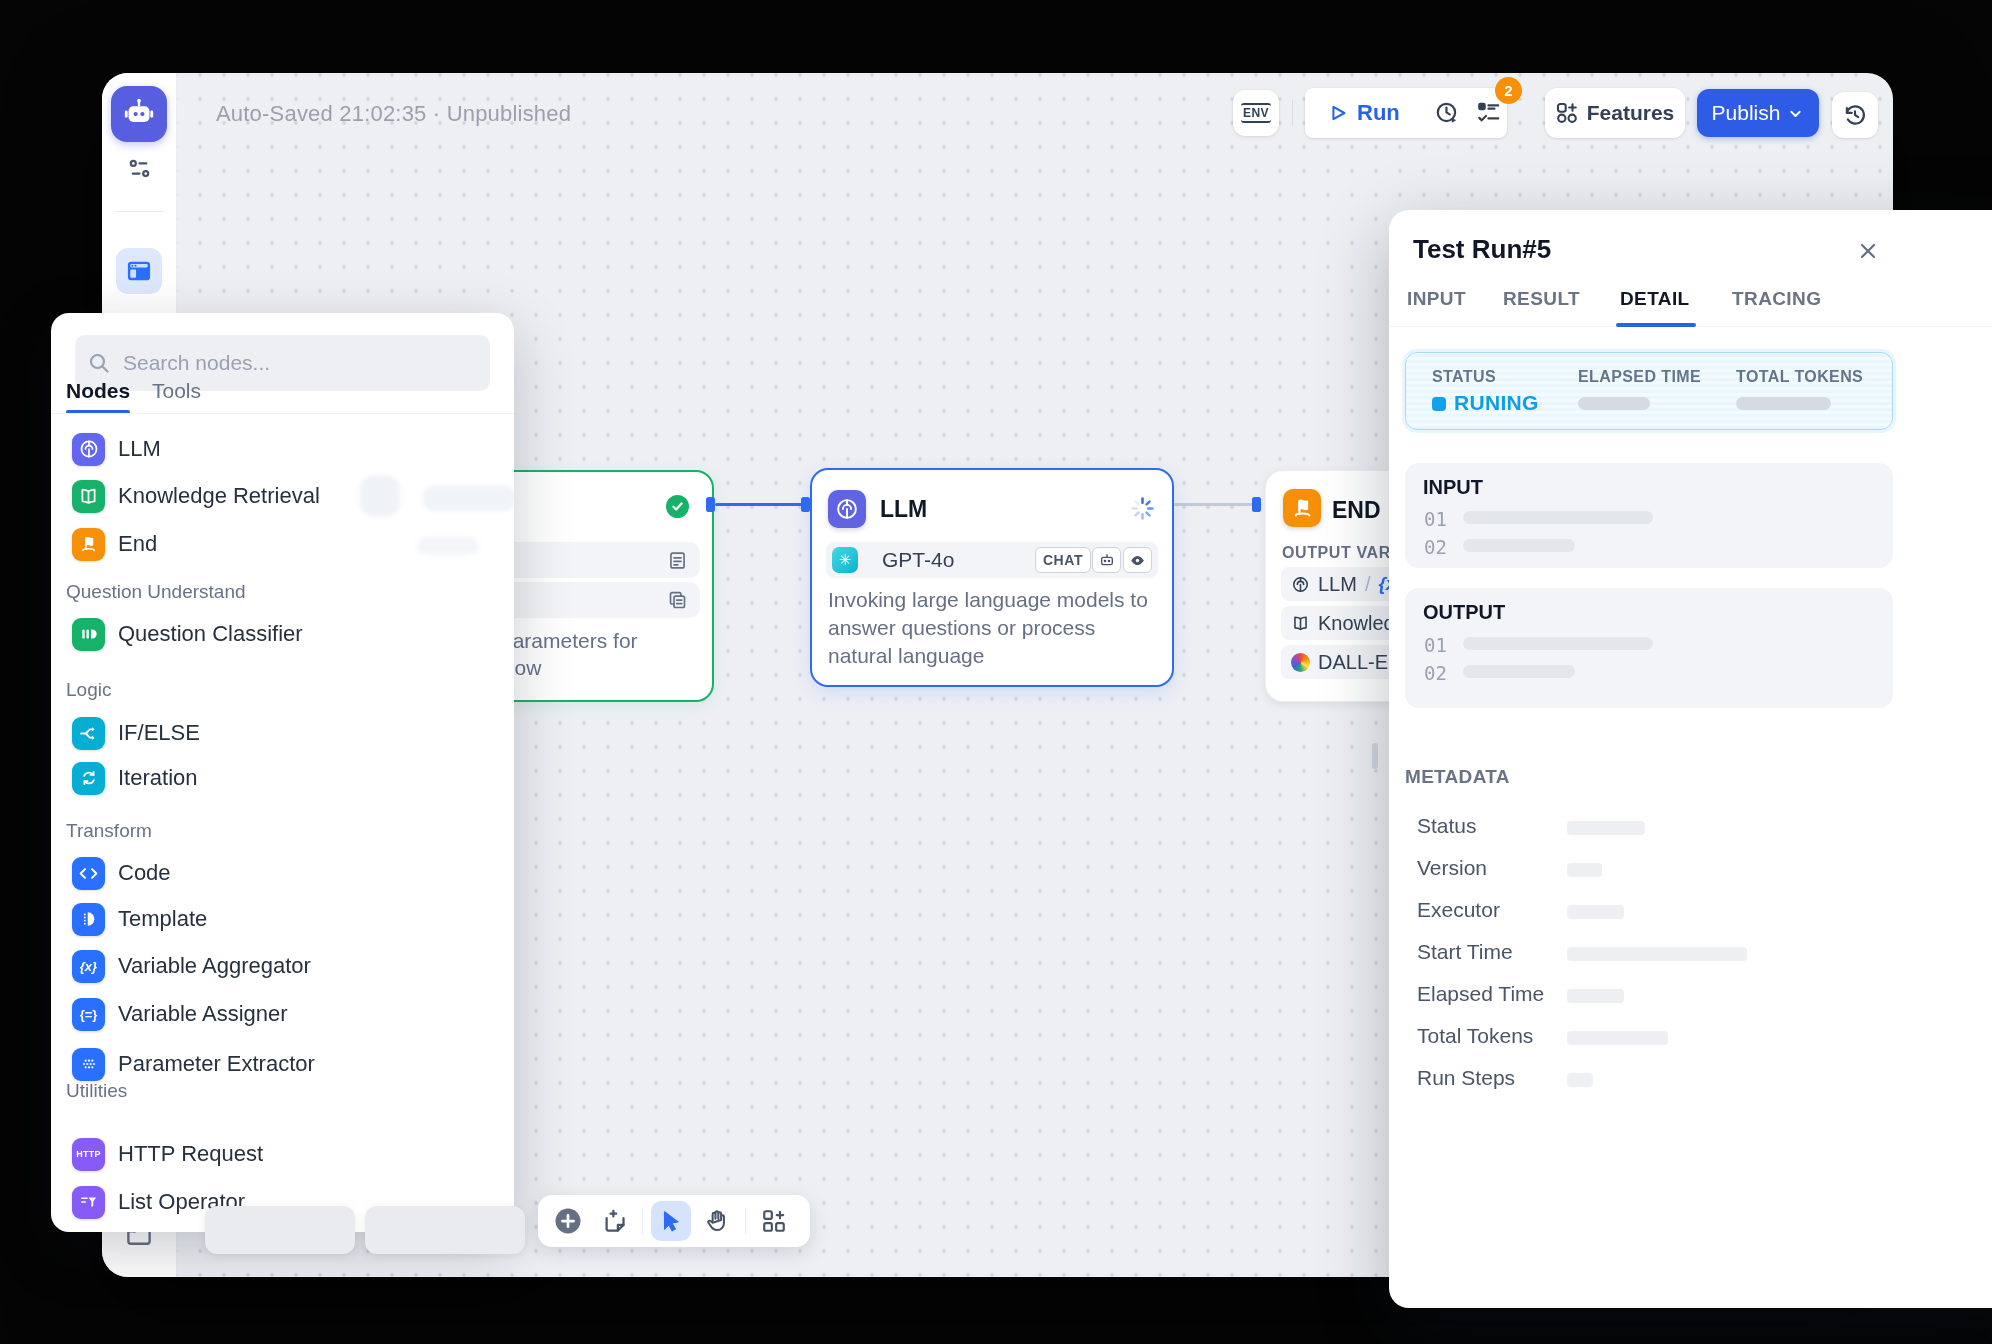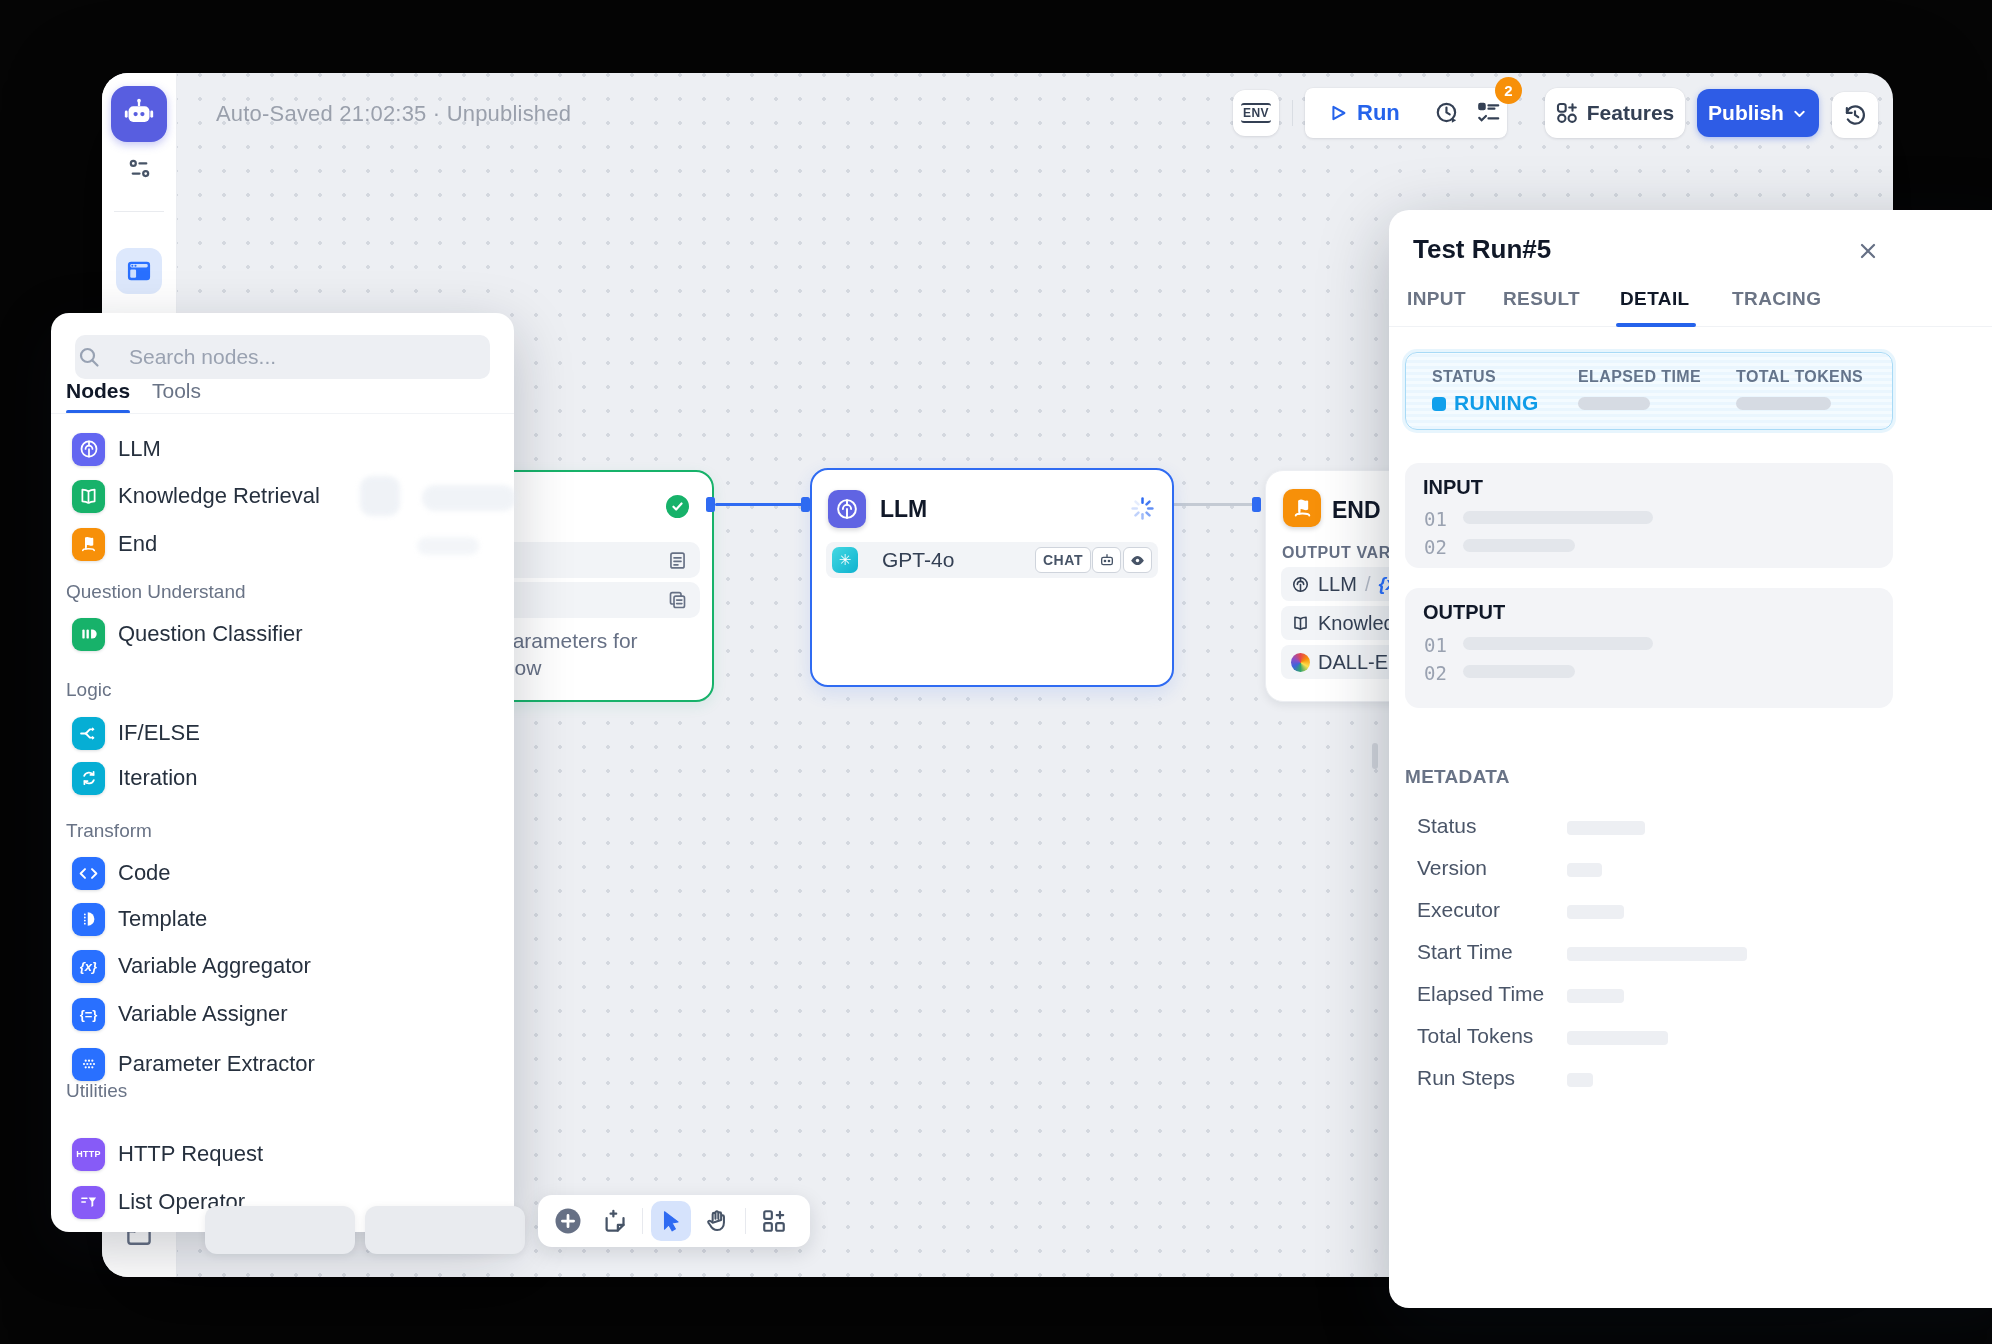--- a/index.html
+++ b/index.html
@@ -36,21 +36,21 @@
   .run-pill{left:1203px;top:15px;width:202px;height:50px;background:#fff;border-radius:8px;display:flex;align-items:center;
             box-shadow:0 1px 3px rgba(16,24,40,.10),0 0 0 .5px rgba(16,24,40,.03)}
   .run-lbl{font-size:22px;font-weight:600;color:#2563eb;margin-left:8px}
   .pill-sep{width:1px;height:26px;background:#e7e9ee;margin:0 12px 0 16px}
   .badge{left:1393px;top:4px;width:27px;height:27px;border-radius:50%;background:#f79009;color:#fff;
          font-size:15px;font-weight:700;display:flex;align-items:center;justify-content:center;z-index:6}
   .features-btn{left:1443px;top:15px;width:140px;height:50px;gap:9px}
   .features-lbl{font-size:21px;font-weight:600;color:#344054}
   .publish-btn{left:1595px;top:16px;width:122px;height:48px;border-radius:12px;background:#2e5ce6;display:flex;
                align-items:center;justify-content:center;gap:7px;box-shadow:0 2px 6px rgba(46,92,230,.35)}
-  .publish-lbl{font-size:21px;font-weight:700;color:#fff}
+  .publish-lbl{font-size:21px;font-weight:400;color:#fff}
   .history-btn{left:1730px;top:19px;width:46px;height:46px}
 
   
   .node{position:absolute;background:#fff;border-radius:18px}
   .start-node{left:248px;top:397px;width:360px;height:228px;border:2px solid #17b26a;box-shadow:0 4px 14px rgba(23,178,106,.10)}
   .check-badge{position:absolute;left:312px;top:21px;width:23px;height:23px;border-radius:50%;background:#17b26a;
                border:2px solid #fff;display:flex;align-items:center;justify-content:center}
   .s-row{position:absolute;left:18px;width:330px;height:36px;border-radius:10px;background:#f2f4f7;
          display:flex;align-items:center;justify-content:flex-end;padding-right:12px;box-sizing:border-box}
   .s-text{position:absolute;font-size:21px;color:#667085}
@@ -86,22 +86,22 @@
   .toolbar{position:absolute;left:538px;top:1195px;width:272px;height:52px;background:#fff;border-radius:14px;z-index:25;
            display:flex;align-items:center;padding:0 10px;box-sizing:border-box;gap:6px;
            box-shadow:0 6px 20px rgba(16,24,40,.13)}
   .t-ic{width:40px;height:40px;display:flex;align-items:center;justify-content:center;border-radius:10px}
   .t-active{background:#d6e3fc}
   .t-sep{width:1px;height:26px;background:#e7e9ee;margin:0 2px}
 
   
   .node-panel{position:absolute;left:51px;top:313px;width:463px;height:919px;background:#fff;border-radius:18px;z-index:20;
               box-shadow:0 18px 60px rgba(16,24,40,.22)}
-  .search-box{position:absolute;left:24px;top:22px;width:415px;height:44px;background:#edeff3;border-radius:10px;
-              display:flex;align-items:center;padding:0 2px;box-sizing:border-box;gap:26px}
+  .search-box{position:absolute;left:24px;top:22px;width:415px;height:56px;background:#edeff3;border-radius:10px;
+              display:flex;align-items:center;padding:0 12px;box-sizing:border-box;gap:10px}
   .search-box input{flex:1;border:0;background:transparent;outline:none;font-size:21px;color:#475467;
                     font-family:"Liberation Sans","DejaVu Sans",sans-serif}
   .search-box input::placeholder{color:#9aa2b1}
   .p-tab{position:absolute;top:66px;font-size:21px}
   .tab-underline{position:absolute;left:15px;top:97px;width:64px;height:4px;border-radius:2px;background:#2563eb}
   .tabs-line{position:absolute;left:0;top:100px;width:100%;height:1px;background:#f1f3f6}
   .p-item{position:absolute;left:21px;height:34px;display:flex;align-items:center;gap:13px}
   .p-tile{width:33px;height:33px;border-radius:9px;display:flex;align-items:center;justify-content:center;
           box-shadow:0 1px 3px rgba(16,24,40,.15)}
   .p-label{font-size:22px;font-weight:500;color:#26303e}
@@ -302,20 +302,21 @@
               <circle cx="15" cy="13.5" r="1" fill="#475467"></circle>
           </svg>
         </div>
         <div class="mini-badge" style="left:297px">
           <svg width="17" height="17" viewBox="0 0 24 24">
             <path d="M12 5.5c5 0 9 6.5 9 6.5s-4 6.5-9 6.5-9-6.5-9-6.5 4-6.5 9-6.5z" fill="#475467"></path>
             <circle cx="12" cy="12" r="2.4" fill="#fff"></circle>
           </svg>
         </div>
       </div>
+      <div class="llm-desc">Invoking large language models to answer questions or process natural language</div>
     </div>
 
     <div class="node end-node">
       <div class="n-icon" style="left:17px;top:18px;background:#f79009">
         <svg width="25" height="25" viewBox="0 0 24 24" fill="none" stroke="#fff" stroke-width="1.9" stroke-linecap="round" stroke-linejoin="round">
           <path d="M9 14.5V4.8c2.6-1.7 4.9 1.6 7.5.4v7.2c-2.6 1.2-4.9-2.1-7.5-.4z" fill="#fff" stroke="#fff"></path>
           <line x1="9" y1="5" x2="9" y2="17"></line>
           <path d="M5.5 18.8c0-1.1 2.9-1.9 6.5-1.9s6.5.8 6.5 1.9"></path>
         </svg>
       </div>

